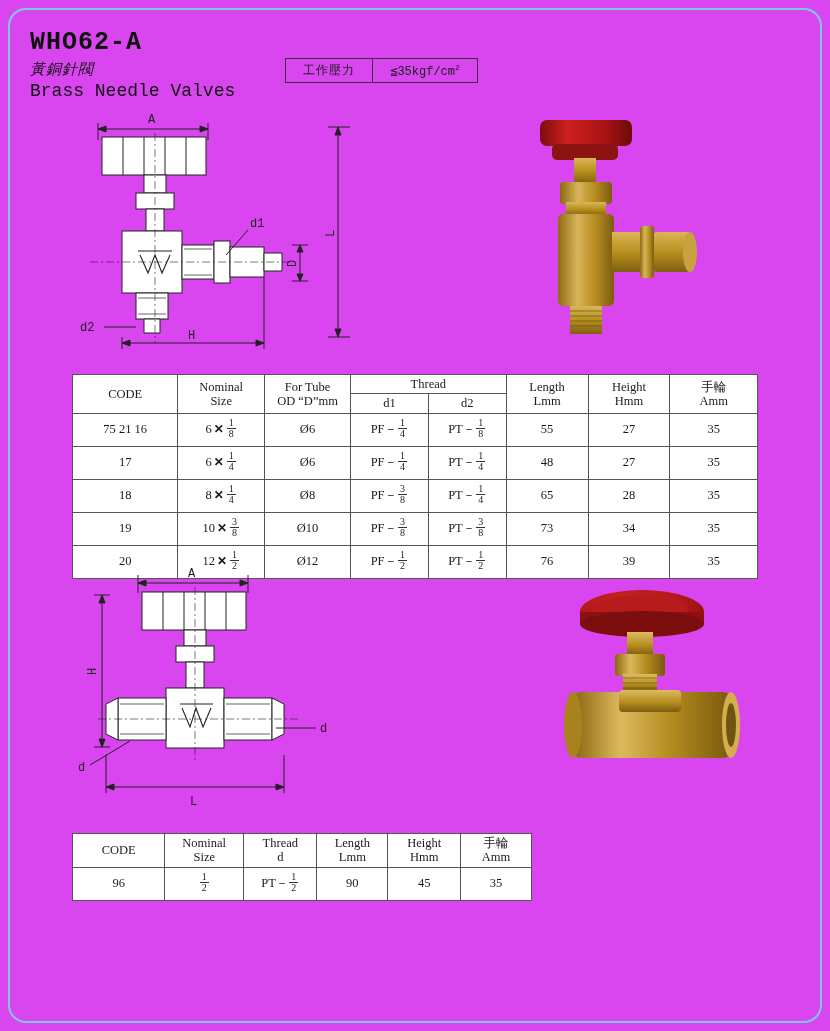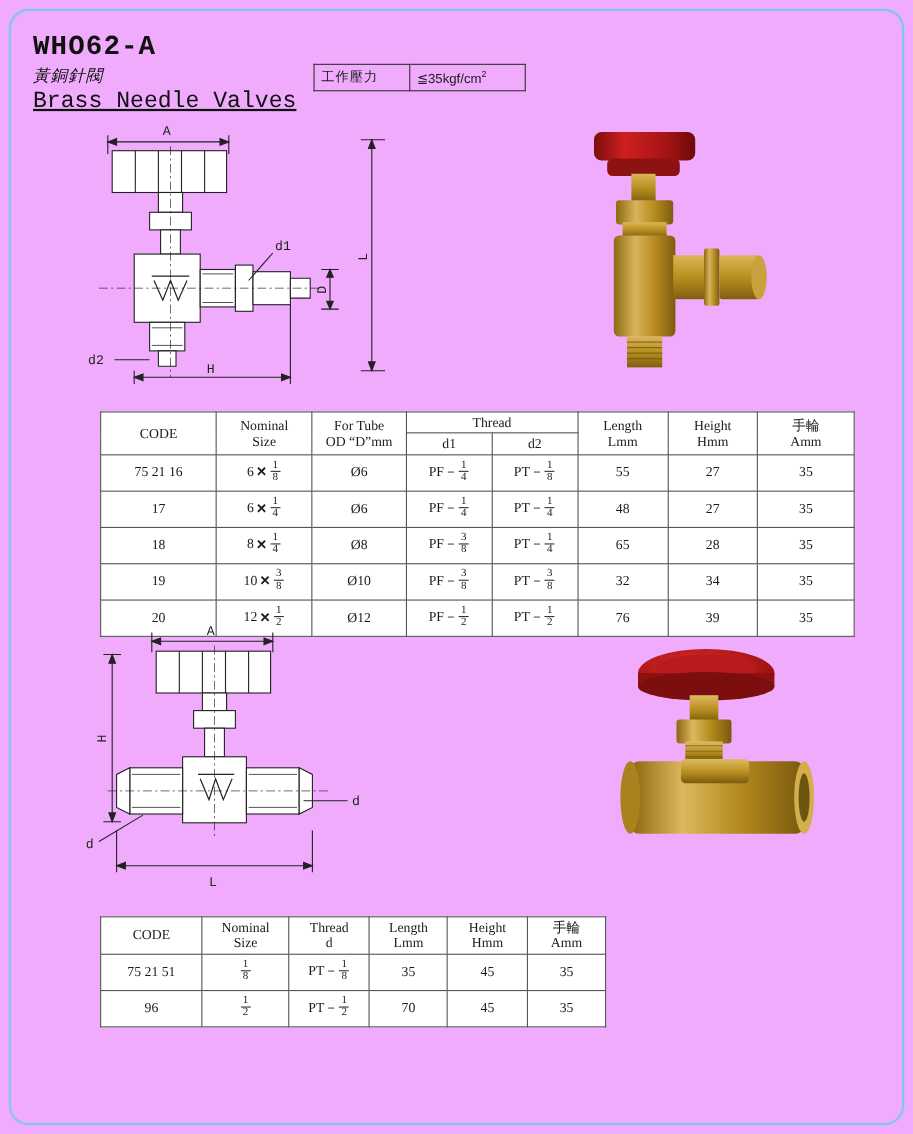--- a/index.html
+++ b/index.html
@@ -1,37 +1,37 @@
 <!DOCTYPE html>
 <html><head>
 <meta charset="utf-8">
 <style>
   html,body{margin:0;padding:0;background:#ffffff;}
   body{width:830px;height:1031px;font-family:"Liberation Serif",serif;color:#1a1a1a;}
-  #page{position:relative;width:830px;height:1031px;box-sizing:border-box;overflow:hidden;background:#f0abfc;padding-left:28px;}
+  #page{position:relative;width:830px;height:1031px;box-sizing:border-box;overflow:hidden;background:#d946ef;padding-left:28px;}
   #frame{position:absolute;left:8px;top:8px;width:814px;height:1015px;border:2px solid #7ec8e8;border-radius:18px;box-sizing:border-box;}
 
   
   .title-block{position:absolute;left:30px;top:28px;}
   .model{font-family:"Liberation Mono",monospace;font-size:25px;font-weight:bold;letter-spacing:1px;color:#111;}
   .sub-cn{font-size:15px;margin-top:3px;letter-spacing:1px;color:#111;font-style:italic;}
-  .sub-en{font-family:"Liberation Mono",monospace;font-size:21px;margin-top:2px;letter-spacing:0px;color:#111;text-decoration:underline;}
+  .sub-en{font-family:"Liberation Mono",monospace;font-size:18px;margin-top:2px;letter-spacing:0px;color:#111;}
 
   .spec-table{position:absolute;left:285px;top:58px;border-collapse:collapse;font-size:12px;}
-  .spec-table td{border:1px solid #333;padding:3px 6px;text-align:left;height:17px;}
+  .spec-table td{border:1px solid #333;padding:3px 6px;text-align:center;height:17px;}
   .spec-table td.lab{width:74px;letter-spacing:1px;}
-  .spec-table td.val{width:92px;font-family:Liberation Sans, sans-serif;}
+  .spec-table td.val{width:92px;font-family:Liberation Mono, monospace;}
   .sup{font-size:8px;vertical-align:super;}
 
   
   .draw{position:absolute;}
   .ph-label{font-family:"Liberation Mono",monospace;font-size:12px;}
 
   
-  .dtable{position:absolute;border-collapse:collapse;font-family:"Liberation Serif",serif;font-size:12.5px;background:#fff;margin-left:19px;}
+  .dtable{position:absolute;border-collapse:collapse;font-family:"Liberation Serif",serif;font-size:12.5px;background:#fff;}
   .dtable th,.dtable td{border:1px solid #555;text-align:center;vertical-align:middle;}
   .dtable th{font-weight:normal;padding:2px 4px;line-height:1.15;}
   .dtable td{height:30px;padding:1px 4px;}
   .cn{font-family:"Liberation Sans",sans-serif;}
 
   
   .frac{display:inline-block;vertical-align:middle;text-align:center;font-size:10px;line-height:1.02;margin:0 1px;position:relative;top:-1px;}
   .frac .n{display:block;padding:0 2px;}
   .frac .d{display:block;border-top:1px solid #333;padding:0 2px;}
   .mul{font-weight:bold;font-size:12px;padding:0 2px;}
@@ -242,21 +242,21 @@
           <td>65</td>
           <td>28</td>
           <td>35</td>
         </tr>
         <tr>
           <td>19</td>
           <td>10<span class="mul">✕</span><span class="frac"><span class="n">3</span><span class="d">8</span></span></td>
           <td>Ø10</td>
           <td>PF－<span class="frac"><span class="n">3</span><span class="d">8</span></span></td>
           <td>PT－<span class="frac"><span class="n">3</span><span class="d">8</span></span></td>
-          <td>32</td>
+          <td>73</td>
           <td>34</td>
           <td>35</td>
         </tr>
         <tr>
           <td>20</td>
           <td>12<span class="mul">✕</span><span class="frac"><span class="n">1</span><span class="d">2</span></span></td>
           <td>Ø12</td>
           <td>PF－<span class="frac"><span class="n">1</span><span class="d">2</span></span></td>
           <td>PT－<span class="frac"><span class="n">1</span><span class="d">2</span></span></td>
           <td>76</td>
@@ -390,30 +390,22 @@
         <th style="width:80px">
           <span>Height</span><br><span>Hmm</span>
         </th>
         <th style="width:80px">
           <span class="cn">手輪</span><br><span>Amm</span>
         </th>
       </tr>
     </thead>
     <tbody id="t2body">
         <tr>
-          <td>75 21 51</td>
-          <td><span class="frac"><span class="n">1</span><span class="d">8</span></span></td>
-          <td>PT－<span class="frac"><span class="n">1</span><span class="d">8</span></span></td>
-          <td>35</td>
-          <td>45</td>
-          <td>35</td>
-        </tr>
-        <tr>
           <td>96</td>
           <td><span class="frac"><span class="n">1</span><span class="d">2</span></span></td>
           <td>PT－<span class="frac"><span class="n">1</span><span class="d">2</span></span></td>
-          <td>70</td>
+          <td>90</td>
           <td>45</td>
           <td>35</td>
         </tr>
       </tbody>
   </table>
 </div>
 
 </body></html>

